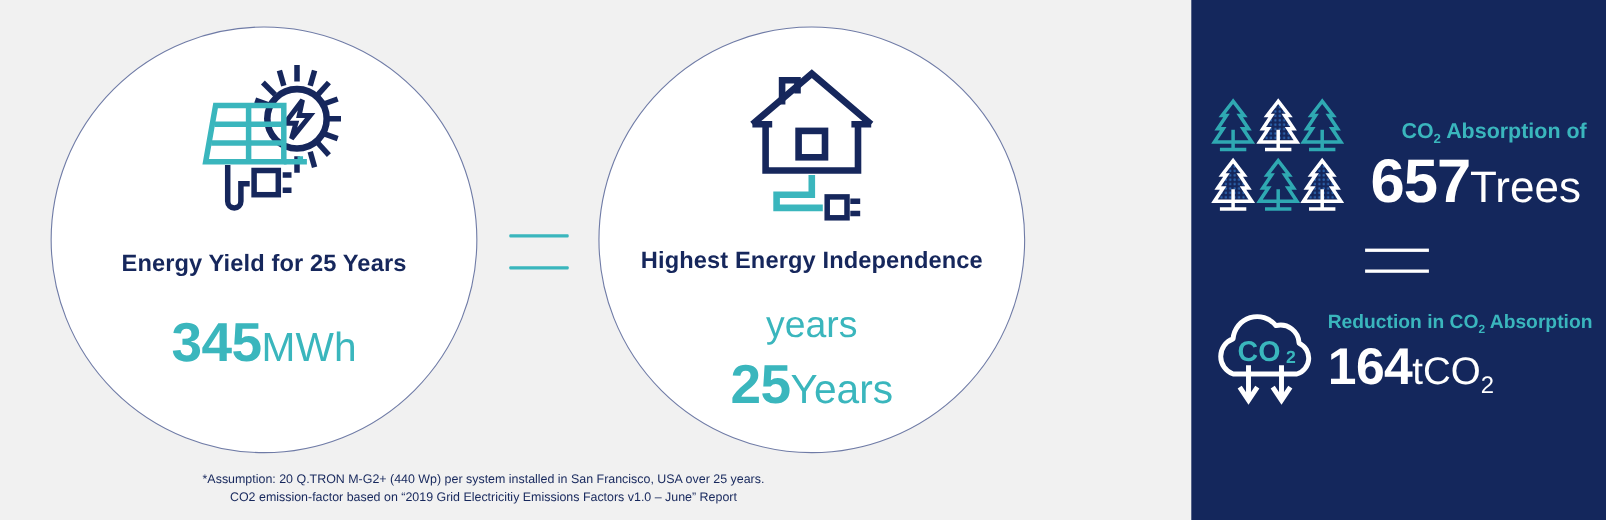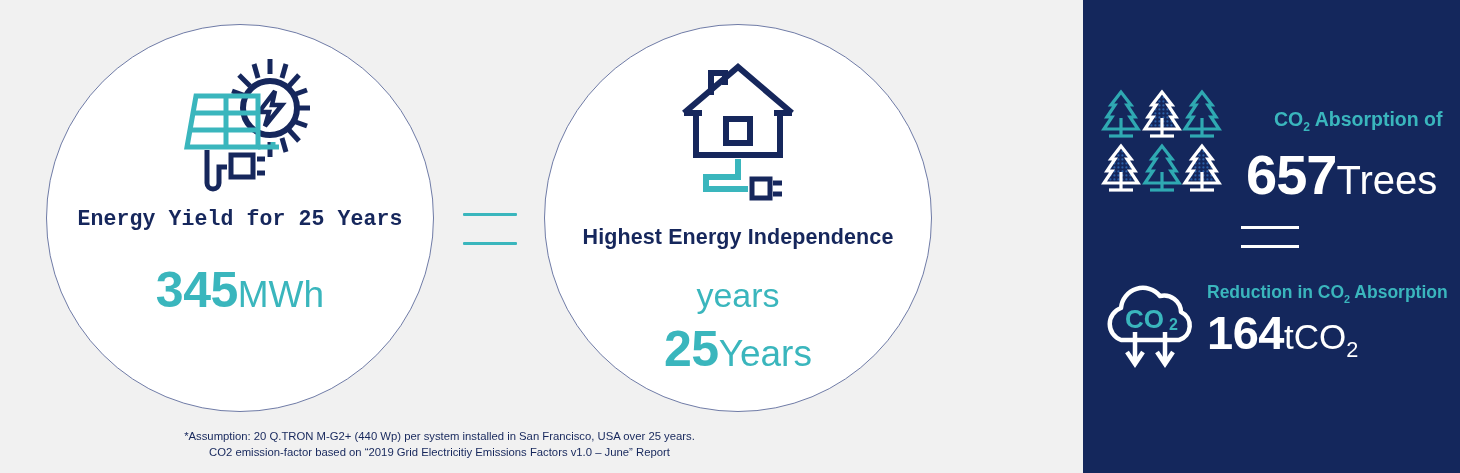--- a/index.html
+++ b/index.html
@@ -61,21 +61,21 @@
     position: absolute; left: 1083px; top: 0; width: 377px; height: 473px;
     background: #14275c;
   }
   #trees-block { position: absolute; left: 18px; top: 88px; width: 122px; }
   #trees-grid { display: grid; grid-template-columns: repeat(3, 1fr); row-gap: 2px; column-gap: 0px; }
   #co2-label {
     position: absolute; left: 179px; top: 108px;
     color: #3ab6bd; font-size: 19.5px; font-weight: bold; white-space: nowrap; margin-left: 12px;
   }
   #trees-value {
-    position: absolute; left: 163px; top: 142px;
+    position: absolute; left: 163px; top: 132px;
     color: #ffffff; white-space: nowrap;
   }
   #trees-value .big { font-size: 56px; font-weight: bold; letter-spacing: -1px; }
   #trees-value .unit { font-size: 40px; font-weight: 300; }
 
   #panel-divider {
     position: absolute; left: 158px; top: 226px;
     width: 58px; height: 22px;
     display: flex; flex-direction: column; justify-content: space-between;
   }
@@ -135,21 +135,21 @@
 
           <g stroke="#16275c" stroke-width="5">
             <path d="M42 95 L42 128 A6 6 0 0 0 54 128 L54 112 L62 112"></path>
             <rect x="66" y="100" width="22" height="22" fill="none"></rect>
             <line x1="92" y1="104" x2="100" y2="104"></line>
             <line x1="92" y1="118" x2="100" y2="118"></line>
           </g>
         </g>
       </svg>
     </div>
-    <div class="card-title" style="margin-top:6px;font-family:Liberation Mono, monospace;">Energy Yield for 25 Years</div>
+    <div class="card-title" style="margin-top:26px;">Energy Yield for 25 Years</div>
     <div class="card-value" style="margin-top:30px;text-align:right;">
       <span class="big">345</span><span class="unit">MWh</span>
     </div>
   </div>
 
   <div id="equals-divider">
     <span></span>
     <span></span>
   </div>
 

